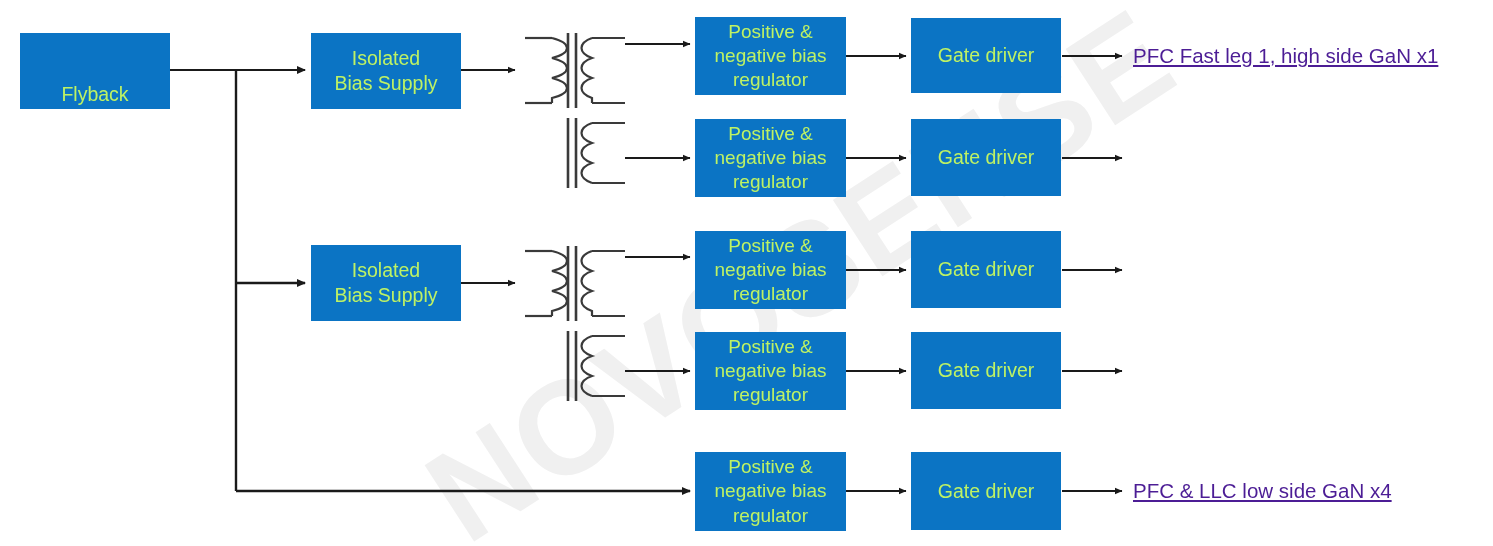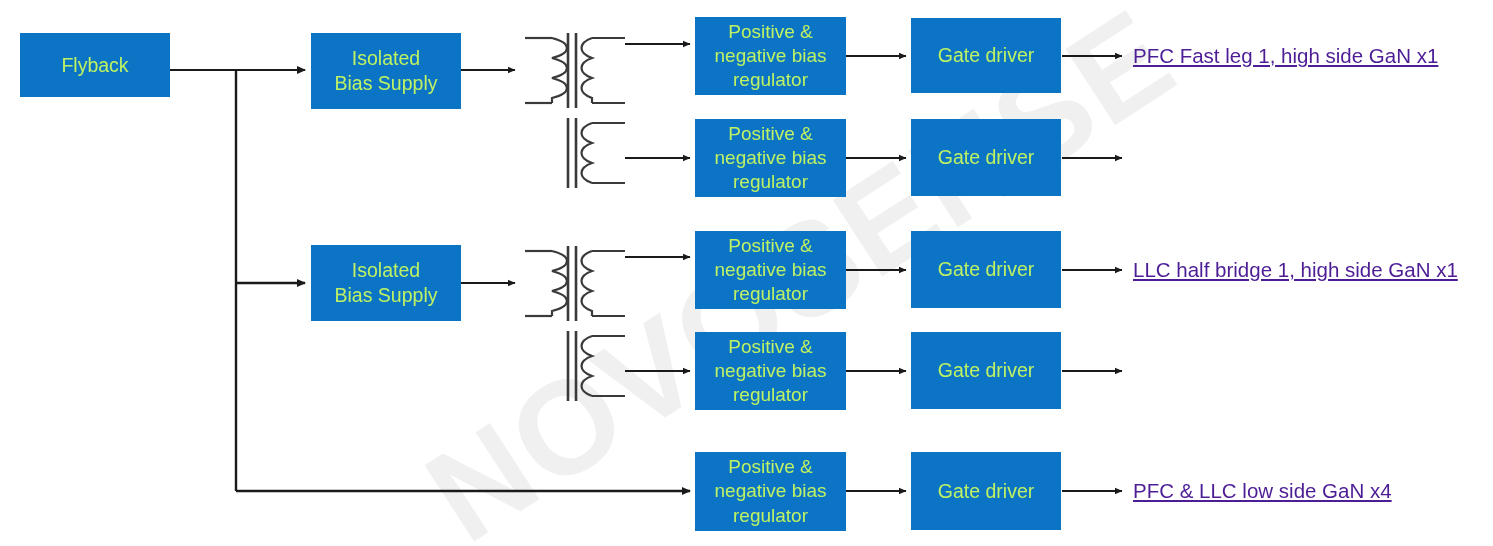--- a/index.html
+++ b/index.html
@@ -139,21 +139,21 @@
     </g>
     <g stroke="#3a3a3a" fill="none" stroke-width="2.2">
       <path d="M568,331 L568,401" stroke-width="2.6"></path>
       <path d="M576,331 L576,401" stroke-width="2.6"></path>
       <path d="M592,336 L625,336"></path>
       <path d="M592,396 L625,396"></path>
       <path d="M592,336 C578,341 578,351 592,356 C578,361 578,371 592,376 C578,381 578,391 592,396"></path>
     </g>
   </svg>
 
-  <div class="blk big" style="left:20px;top:33px;width:150px;height:64px;">
+  <div class="blk big" style="left:20px;top:33px;width:150px;height:76px;align-items:flex-end;">
     <span>Flyback</span>
   </div>
 
   <div class="blk big" style="left:311px;top:33px;width:150px;height:76px;">
     <span>
       <span>Isolated</span><br>
       <span>Bias Supply</span>
     </span>
   </div>
 
@@ -220,18 +220,17 @@
     <span>Gate driver</span>
   </div>
 
   <div class="blk big" style="left:911px;top:452px;width:150px;height:78px;">
     <span>Gate driver</span>
   </div>
 
   <div class="outlabel" style="left:1133px;top:46px;">PFC Fast leg 1, high side GaN x1</div>
 
 
-  <div class="outlabel" style="left:1133px;top:260px;">LLC half bridge 1, high side GaN x1</div>
 
 
   <div class="outlabel" style="left:1133px;top:481px;">PFC &amp; LLC low side GaN x4</div>
 
 </div>
 
 </body></html>

